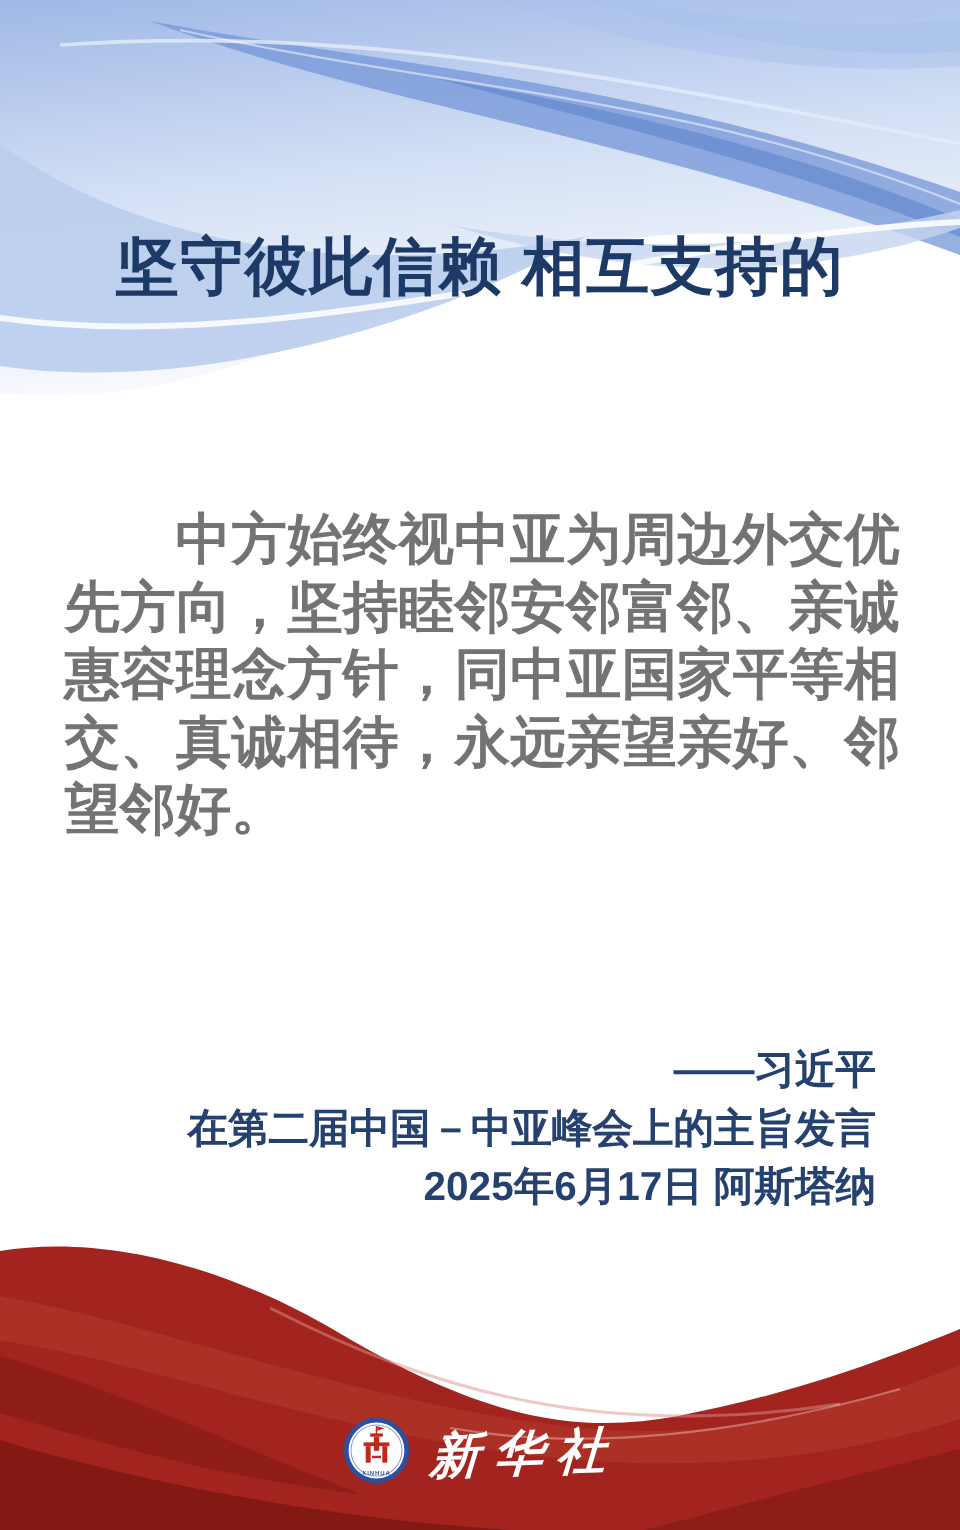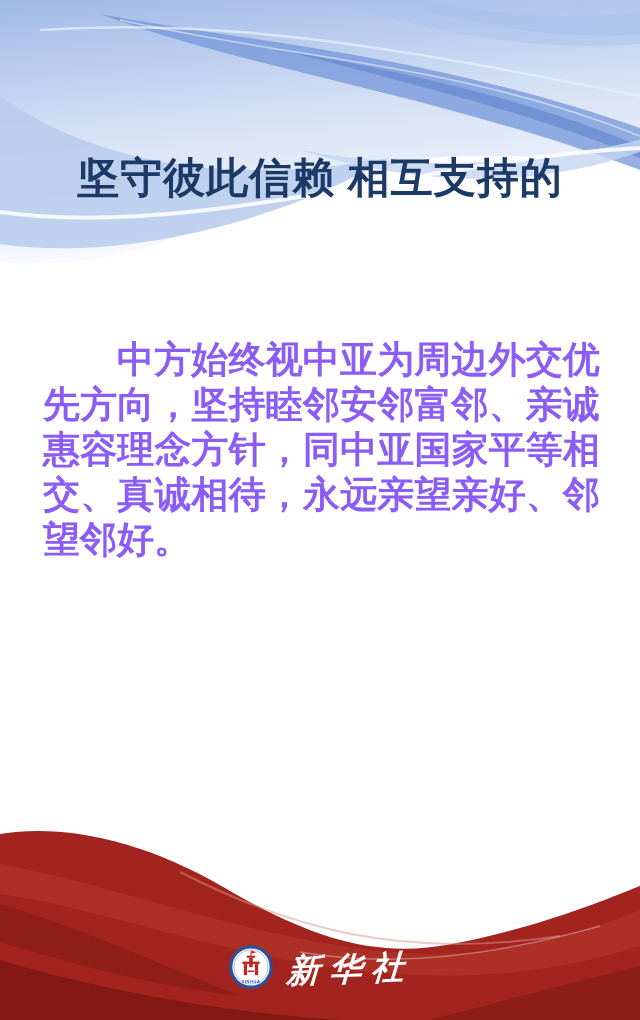--- a/index.html
+++ b/index.html
@@ -32,21 +32,21 @@
   }
   .quote-body {
     position: absolute;
     top: 337px;
     left: 43px;
     width: 557px;
     margin: 0;
     font-size: 37px;
     font-weight: 700;
     line-height: 45px;
-    color: #8b5cf6;
+    color: #737373;
     text-align: justify;
     text-justify: inter-ideograph;
     text-indent: 2em;
   }
   .attribution {
     position: absolute;
     top: 694px;
     left: 0;
     right: 56px;
     text-align: right;
@@ -103,20 +103,25 @@
     <path d="M40,30 C220,18 380,44 640,96" stroke="#e4ecf9" stroke-width="2.5" opacity="0.8" fill="none"></path>
     <path d="M120,20 C300,60 460,64 640,136" stroke="#ffffff" stroke-width="1.5" opacity="0.5" fill="none"></path>
   </svg>
 
   <div class="title">
     <div>坚守彼此信赖 相互支持的</div>
   </div>
 
   <p class="quote-body">中方始终视中亚为周边外交优先方向，坚持睦邻安邻富邻、亲诚惠容理念方针，同中亚国家平等相交、真诚相待，永远亲望亲好、邻望邻好。</p>
 
+  <div class="attribution">
+    <div>——习近平</div>
+    <div>在第二届中国－中亚峰会上的主旨发言</div>
+    <div>2025年6月17日 阿斯塔纳</div>
+  </div>
 
   <svg class="bottom-waves" width="640" height="200" viewBox="0 0 640 200" aria-hidden="true">
     <path d="M0,14 C60,4 140,18 225,68 C315,121 378,138 452,124 C535,108 595,84 640,66 L640,200 H0 Z" fill="#a3241e"></path>
     <path d="M0,44 C110,64 230,112 370,130 C490,145 580,114 640,90 L640,126 C540,158 430,164 310,144 C190,124 80,84 0,74 Z" opacity="0.55" fill="#b63a2d"></path>
     <path d="M0,84 C70,104 150,140 240,176 C150,166 60,140 0,122 Z" opacity="0.7" fill="#861b15"></path>
     <path d="M0,140 C100,170 220,192 340,200 L0,200 Z" opacity="0.8" fill="#7c1712"></path>
     <path d="M430,200 C520,176 600,156 640,146 L640,200 Z" opacity="0.75" fill="#861b15"></path>
     <path d="M180,52 C290,108 400,140 560,116" stroke-width="2" opacity="0.5" fill="none" stroke="#d9938a"></path>
     <path d="M300,132 C380,146 480,140 600,106" stroke="#f3d9d5" stroke-width="1.5" opacity="0.4" fill="none"></path>
   </svg>

